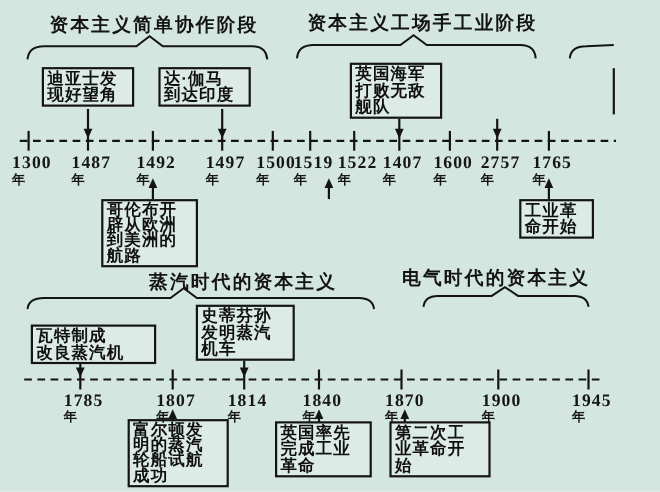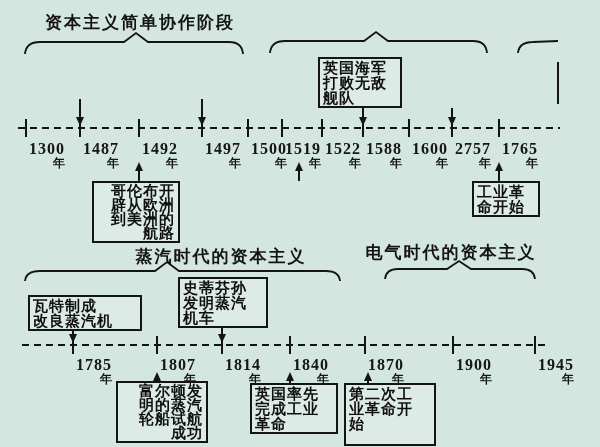--- a/index.html
+++ b/index.html
@@ -12,39 +12,44 @@
   .stage{
     position:absolute;font-weight:bold;font-size:17px;letter-spacing:2px;
     text-align:center;white-space:nowrap;color:#141414;
   }
   .ebox{
     position:absolute;box-sizing:border-box;
     border:2px solid #141414;background:rgba(255,255,255,0.22);
     font-weight:bold;font-size:15px;line-height:15px;letter-spacing:1px;
     padding:1px 3px;white-space:pre-line;text-align:left;color:#101010;
   }
-  .ebox.lh14{line-height:14px;text-align:right;}
-  .yr{position:absolute;width:54px;text-align:right;padding-left:2px;}
+  .ebox.lh14{line-height:14px;}
+  .yr{position:absolute;width:54px;text-align:left;padding-left:2px;}
   .yr .num{font-family:"Liberation Serif",serif;font-weight:bold;font-size:16px;letter-spacing:1px;line-height:15px;display:block;}
   .yr .sfx{display:block;font-weight:bold;font-size:12px;line-height:12px;margin-top:1px;}
   svg.overlay{position:absolute;left:0;top:0;pointer-events:none;}
   svg .ln{stroke:#141414;stroke-width:2;fill:none;}
   svg .dash{stroke:#141414;stroke-width:2;fill:none;stroke-dasharray:7 5;}
   svg .brace{stroke:#141414;stroke-width:1.8;fill:none;}
   svg .head{fill:#141414;stroke:none;}
 </style>
 </head>
 <body>
 
 <div class="canvas">
 
   <div class="stage" style="left:40px;top:11px;width:200px">资本主义简单协作阶段</div>
+  <div class="stage" style="left:272px;top:9px;width:224px">资本主义工场手工业阶段</div>
   <div class="stage" style="left:112px;top:245px;width:218px">蒸汽时代的资本主义</div>
   <div class="stage" style="left:345px;top:241px;width:212px">电气时代的资本主义</div>
 
+  <div class="ebox" style="left:38px;top:61px;width:84px;height:36px">迪亚士发
+现好望角</div>
+  <div class="ebox" style="left:144px;top:61px;width:84px;height:36px">达·伽马
+到达印度</div>
   <div class="ebox" style="left:318px;top:57px;width:84px;height:51px">英国海军
 打败无敌
 舰队</div>
 
   <div class="ebox lh14" style="left:92px;top:181px;width:88px;height:62px">哥伦布开
 辟从欧洲
 到美洲的
 航路</div>
   <div class="ebox" style="left:472px;top:181px;width:68px;height:36px">工业革
 命开始</div>
@@ -55,21 +60,21 @@
 明的蒸汽
 轮船试航
 成功</div>
 
   <div class="ebox" style="left:178px;top:277px;width:90px;height:51px">史蒂芬孙
 发明蒸汽
 机车</div>
   <div class="ebox" style="left:250px;top:383px;width:88px;height:51px">英国率先
 完成工业
 革命</div>
-  <div class="ebox" style="left:344px;top:383px;width:92px;height:63px">第二次工
+  <div class="ebox" style="left:354px;top:383px;width:92px;height:51px">第二次工
 业革命开
 始</div>
 
   <div class="yr" style="left:9px;top:141px">
       <span class="num">1300</span>
       <span class="sfx">年</span>
     </div>
   <div class="yr" style="left:63px;top:141px">
       <span class="num">1487</span>
       <span class="sfx">年</span>
@@ -88,21 +93,21 @@
     </div>
   <div class="yr" style="left:265px;top:141px">
       <span class="num">1519</span>
       <span class="sfx">年</span>
     </div>
   <div class="yr" style="left:305px;top:141px">
       <span class="num">1522</span>
       <span class="sfx">年</span>
     </div>
   <div class="yr" style="left:346px;top:141px">
-      <span class="num">1588</span>
+      <span class="num">1407</span>
       <span class="sfx">年</span>
     </div>
   <div class="yr" style="left:392px;top:141px">
       <span class="num">1600</span>
       <span class="sfx">年</span>
     </div>
   <div class="yr" style="left:435px;top:141px">
       <span class="num">2757</span>
       <span class="sfx">年</span>
     </div>

